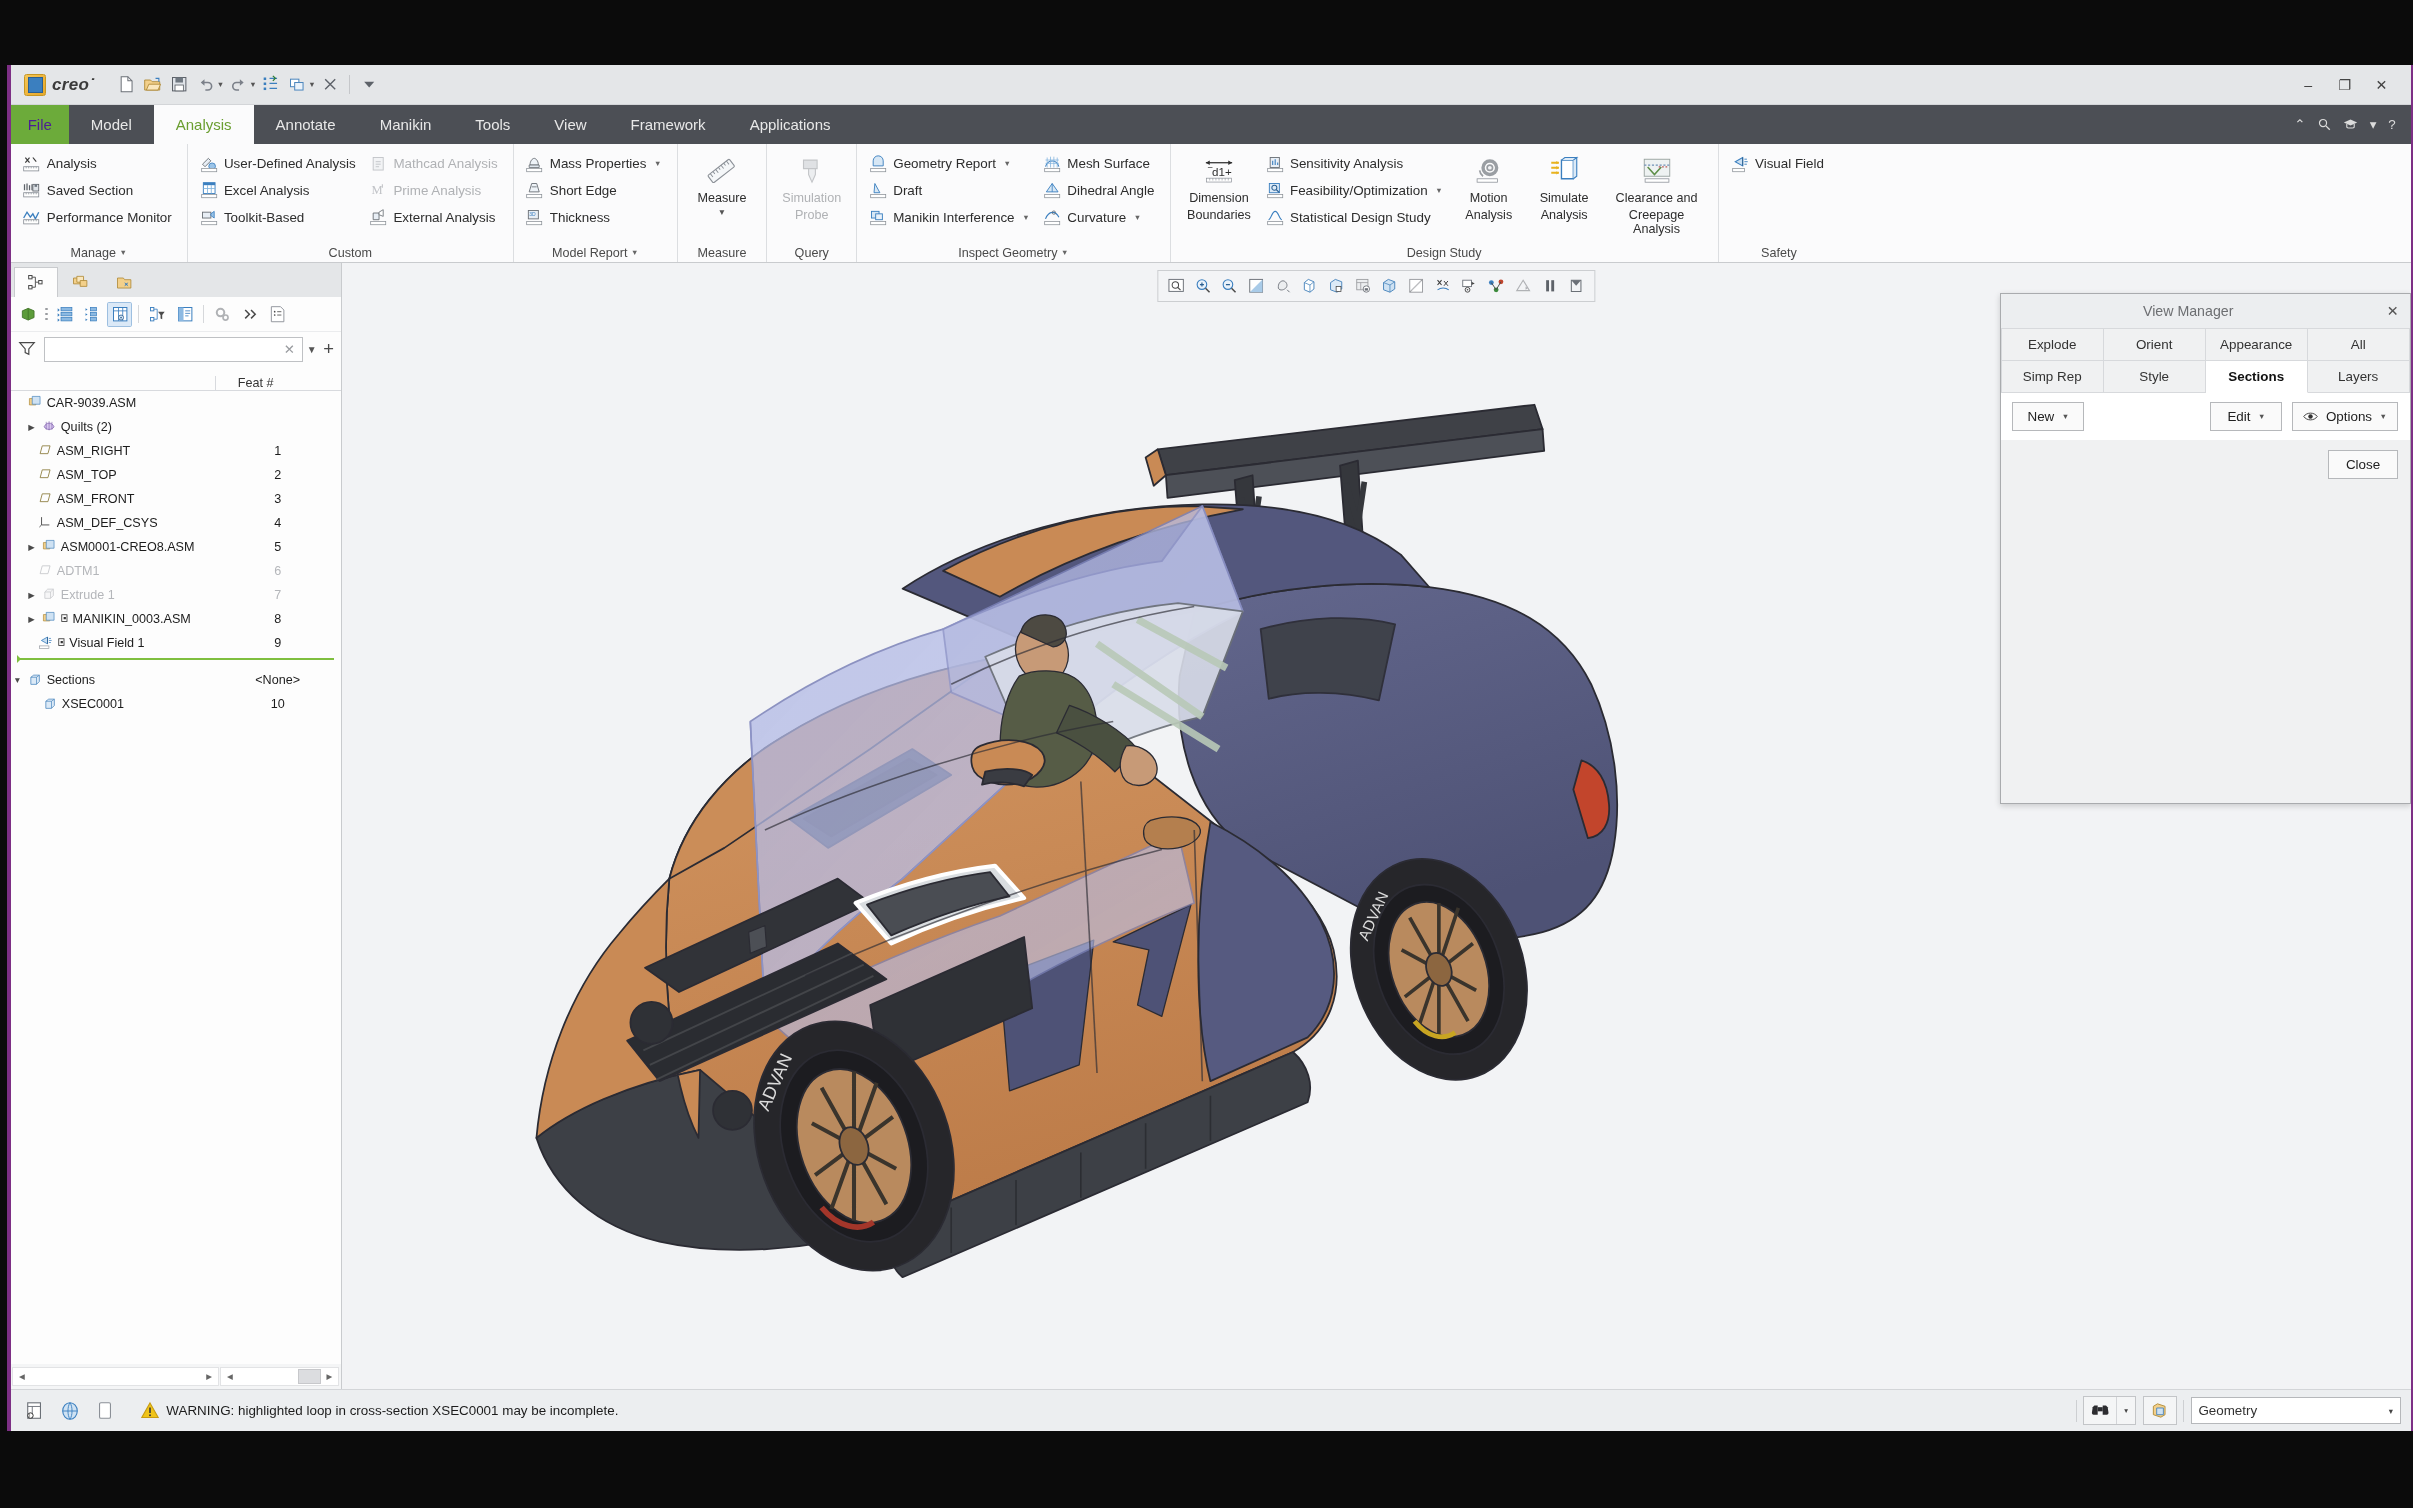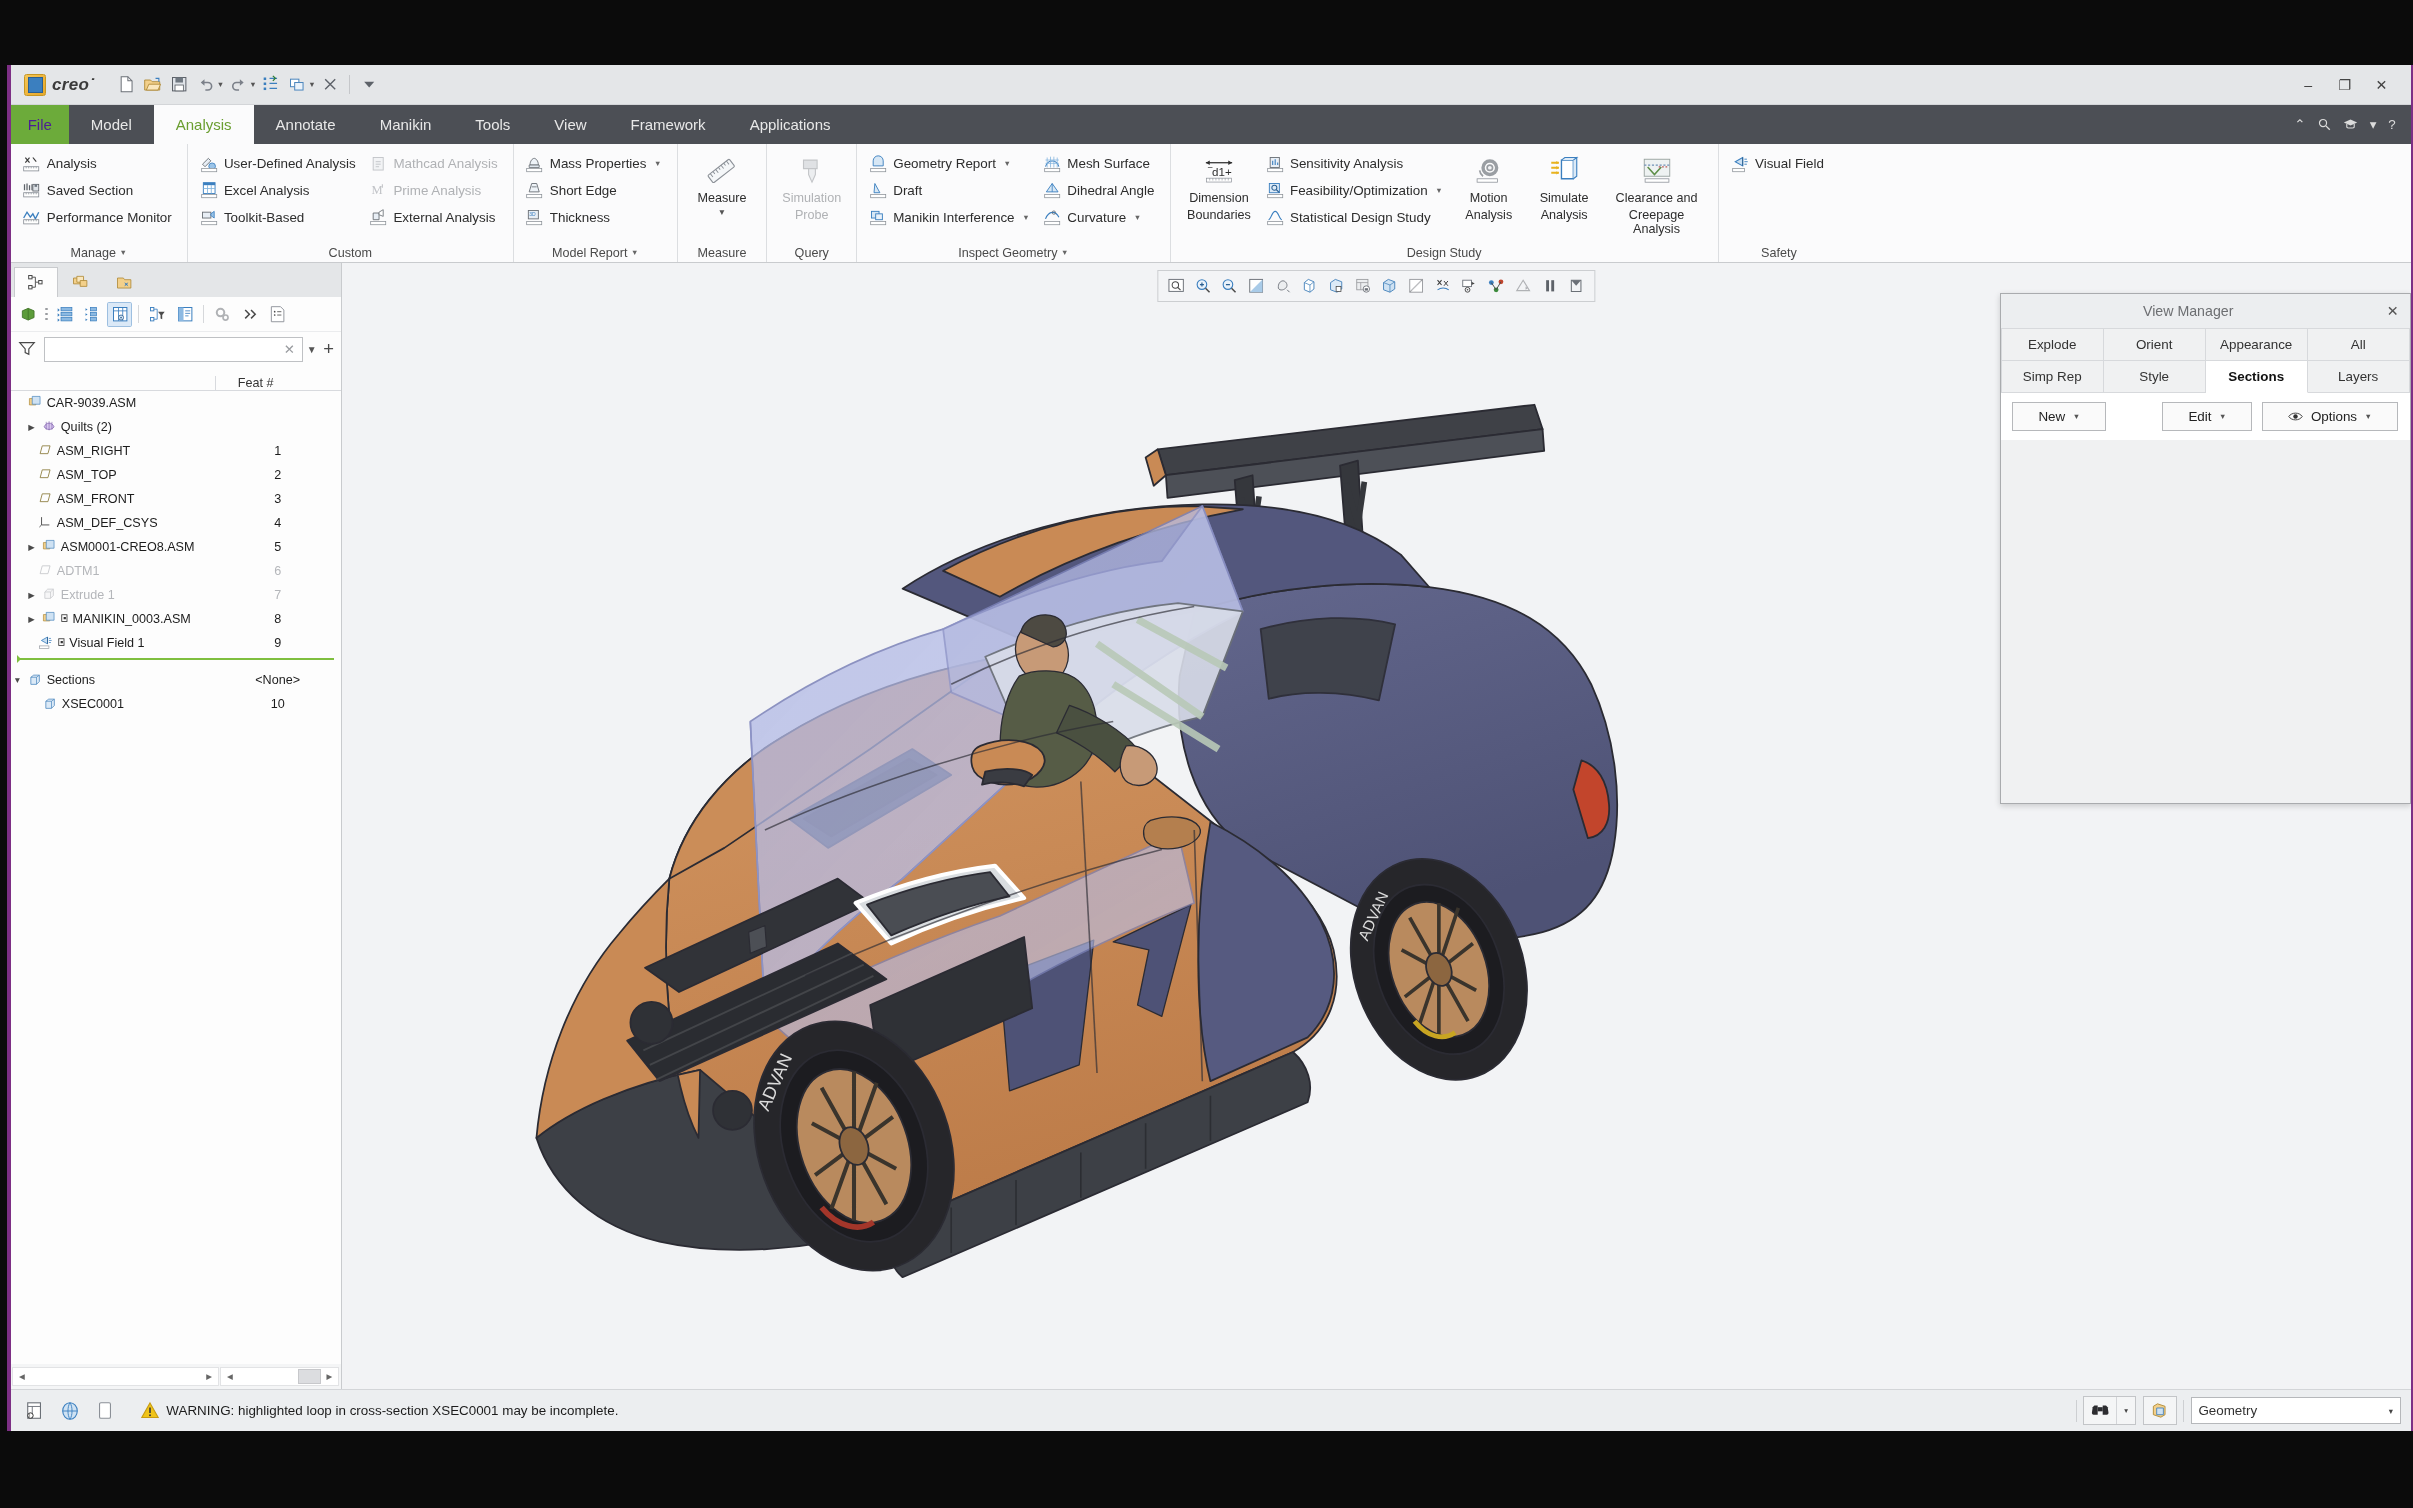--- a/index.html
+++ b/index.html
@@ -199,21 +199,21 @@
     flex: 1; height: 32px; display:flex; align-items:center; justify-content:center;
     font-size: 13.4px; color: #333; background: #f0f1f2;
     border: 0.8px solid #d7d9dc; border-top: none; border-left: none;
   }
   .vmtab:first-child { border-left: 0.8px solid #d7d9dc; }
   .vmtab.sel { background: #fff; border-bottom-color: #fff; color: #111; font-weight: 600; }
 
   #vm-cmds { height: 47px; display: flex; align-items: center; gap: 10px; padding: 0 11.7px; background: #fff; }
   .vmbtn {
     height: 28.5px; min-width: 72px; background: #fafafa; border: 0.8px solid #b6b8bb;
-    display: flex; align-items: center; justify-content: center; gap: 7.5px; padding: 0 25px;
+    display: flex; align-items: center; justify-content: center; gap: 7.5px; padding: 0 10px;
     font-size: 13.4px; color: #222;
   }
   .vmbtn .dd { font-size: 7.5px; color: #555; }
 
   #vm-list { flex: 1; margin: 0 8.4px; background: #fff; border: 0.8px solid #b6b8bb; display: flex; flex-direction: column; }
   #vm-list-head { height: 25px; display: flex; border-bottom: 0.8px solid #d7d9dc; font-size: 12.6px; }
   #vm-list-head .h1 { width: 159px; display:flex; align-items:center; justify-content:center; color:#222; }
   #vm-list-head .h2 { flex:1; border-left: 0.8px solid #d7d9dc; }
   .vmrow { height: 22px; display: flex; align-items: center; gap: 4.2px; padding-left: 4.2px; font-size: 12.6px; color: #1b1b1b; }
   .vmrow.sel { background: #bfe0f7; width: 159px; }
@@ -1294,20 +1294,23 @@
             <svg width="15" height="11" viewBox="0 0 20 14">
                   <path d="M1 7c4-6 14-6 18 0-4 6-14 6-18 0z" fill="#fff" stroke="#333" stroke-width="1.2"></path>
                   <circle cx="10" cy="7" r="3" fill="#333"></circle>
                 </svg>
             <span>Options</span>
             <span class="dd">▼</span>
           </div>
         </div>
 
 
+        <div id="vm-foot">
+          <div id="vm-close">Close</div>
+        </div>
       </div>
     </div>
   </div>
 
   <div id="statusbar">
     <div class="sbtn">
       <svg width="20" height="20" viewBox="0 0 22 22">
             <rect x="3" y="2" width="14" height="17" fill="#fff" stroke="#6b7077" stroke-width="1.2"></rect>
             <path d="M3 6h14M8 6v13" stroke="#6b7077" stroke-width="1"></path>
             <circle cx="6" cy="16" r="3" fill="#fff" stroke="#333" stroke-width="1.1"></circle>

